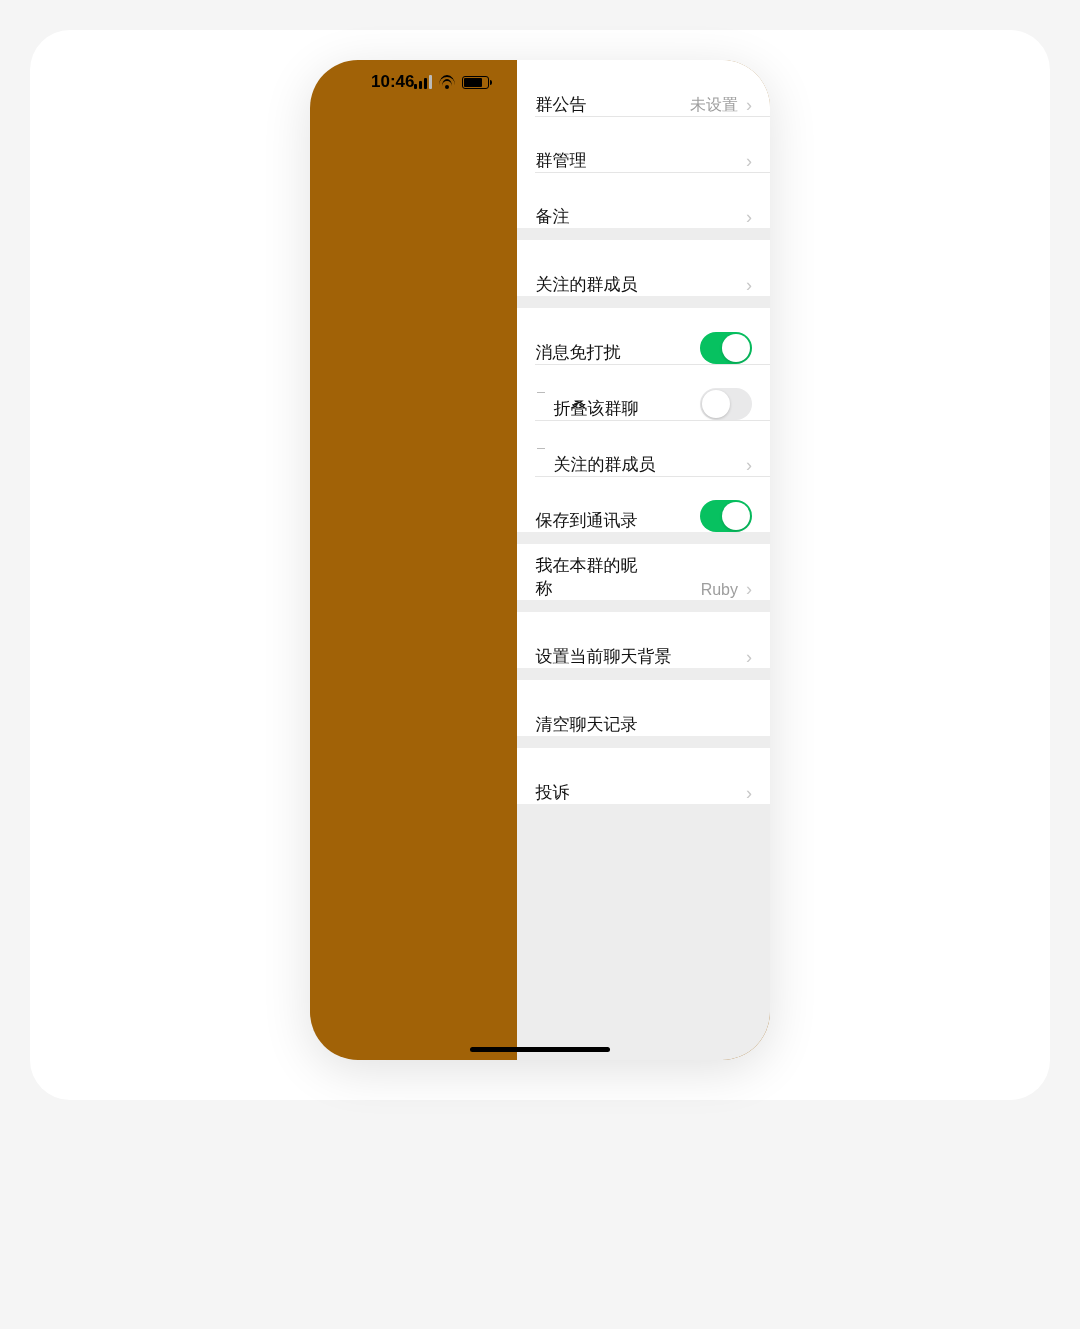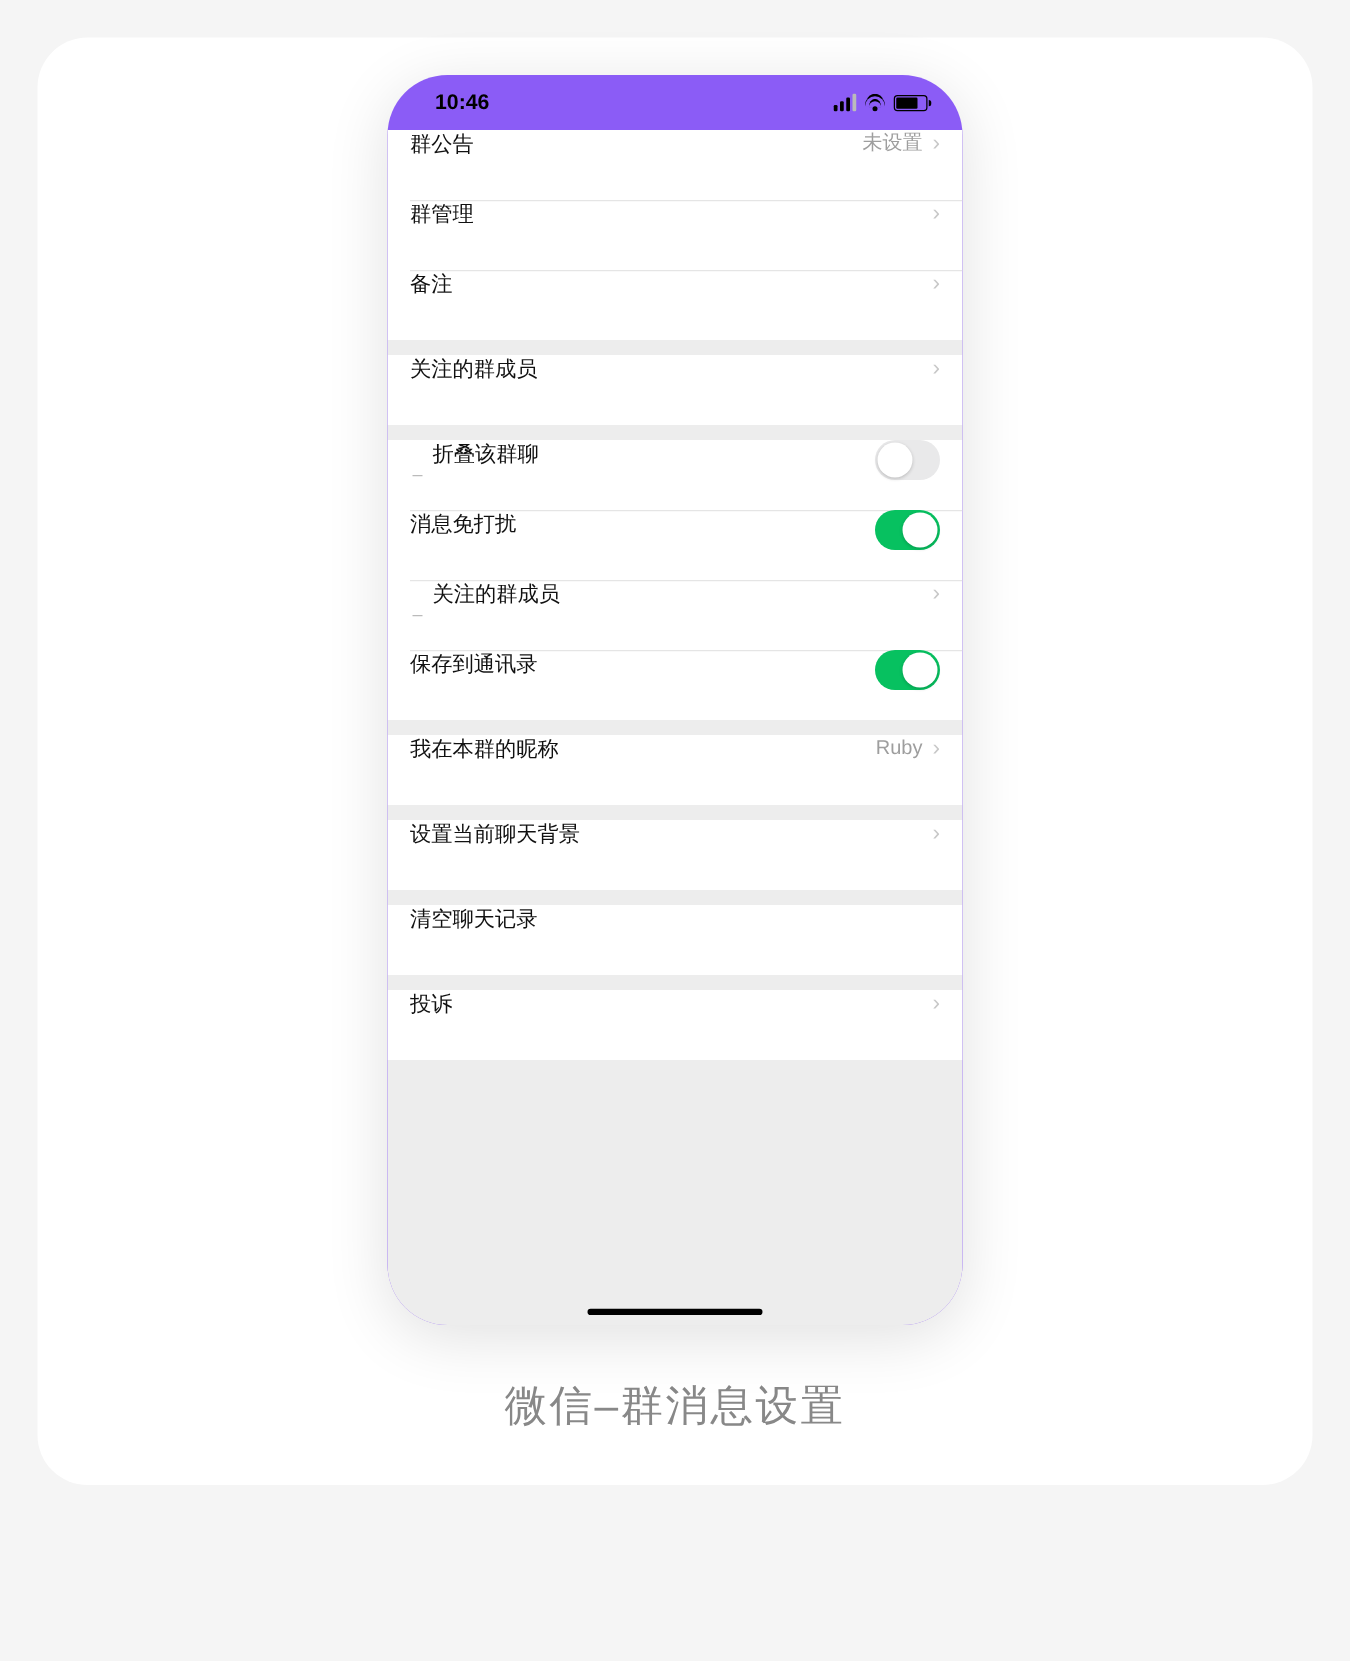--- a/index.html
+++ b/index.html
@@ -18,27 +18,28 @@
       border-radius: 40px;
       width: 100%;
       padding: 30px 0 40px 0;
       display: flex;
       flex-direction: column;
       align-items: center;
     }
     .phone {
       width: 460px;
       height: 1000px;
-      background: #8b5cf6;
+      background: #a16207;
       border-radius: 48px;
       box-shadow: 0 10px 50px rgba(0,0,0,0.12);
       overflow: hidden;
       position: relative;
       display: flex;
-      flex-direction: column;
+      flex-direction: row;
+      padding-left: 23px;
     }
     .status-bar {
       height: 44px;
       display: flex;
       align-items: center;
       justify-content: space-between;
       padding: 0 28px 0 38px;
       font-weight: 600;
       font-size: 17px;
     }
@@ -80,21 +81,21 @@
     .scroll {
       flex: 1;
       overflow: hidden;
       background: #ededed;
     }
     .section { background: #fff; }
     .row {
       min-height: 56px;
       padding: 0 18px;
       display: flex;
-      align-items: flex-start;
+      align-items: flex-end;
       justify-content: space-between;
       position: relative;
     }
     .row + .row::before {
       content:"";position:absolute;top:0;left:18px;right:0;height:0.5px;background:#e5e5e5;
     }
     .row.sub { padding-left: 36px; }
     .row.sub::after{
       content:"";position:absolute;left:20px;top:50%;width:8px;height:1px;background:#bbb;
     }
@@ -179,32 +180,32 @@
           <span class="label">关注的群成员</span>
           <span class="right">
               <span class="chevron">›</span>
             </span>
         </div>
       </div>
 
       <div class="gap"></div>
 
       <div class="section">
+        <div class="row">
+          <span class="label">消息免打扰</span>
+          <span class="toggle on">
+              <i></i>
+            </span>
+        </div>
         <div class="row sub">
           <span class="label">折叠该群聊</span>
           <span class="toggle off">
               <i></i>
             </span>
         </div>
-        <div class="row">
-          <span class="label">消息免打扰</span>
-          <span class="toggle on">
-              <i></i>
-            </span>
-        </div>
         <div class="row sub">
           <span class="label">关注的群成员</span>
           <span class="right">
               <span class="chevron">›</span>
             </span>
         </div>
         <div class="row">
           <span class="label">保存到通讯录</span>
           <span class="toggle on">
               <i></i>
@@ -251,14 +252,13 @@
           <span class="right">
               <span class="chevron">›</span>
             </span>
         </div>
       </div>
     </div>
 
     <div class="home-indicator"></div>
   </div>
 
-  <div class="caption">微信–群消息设置</div>
 </div>
 
 </body></html>

